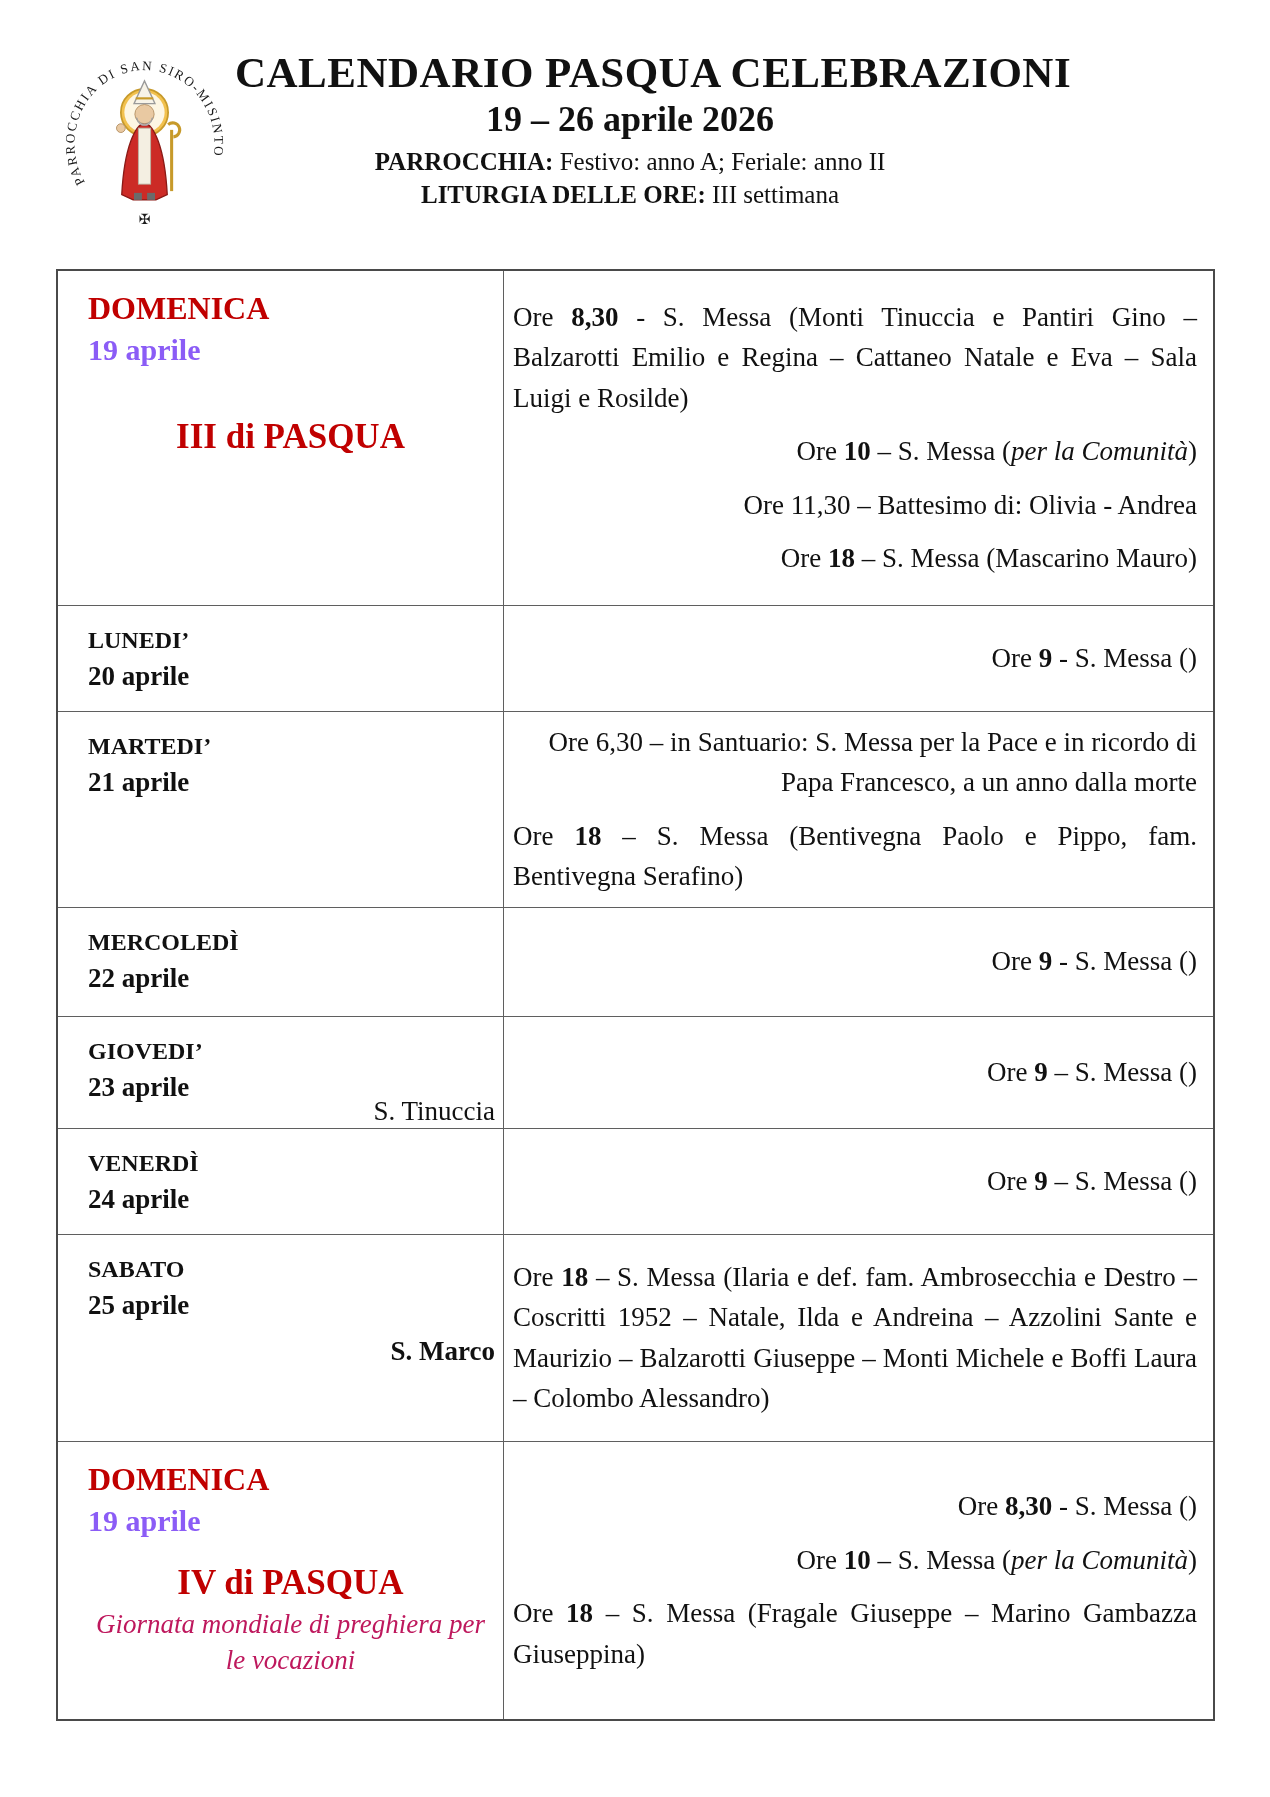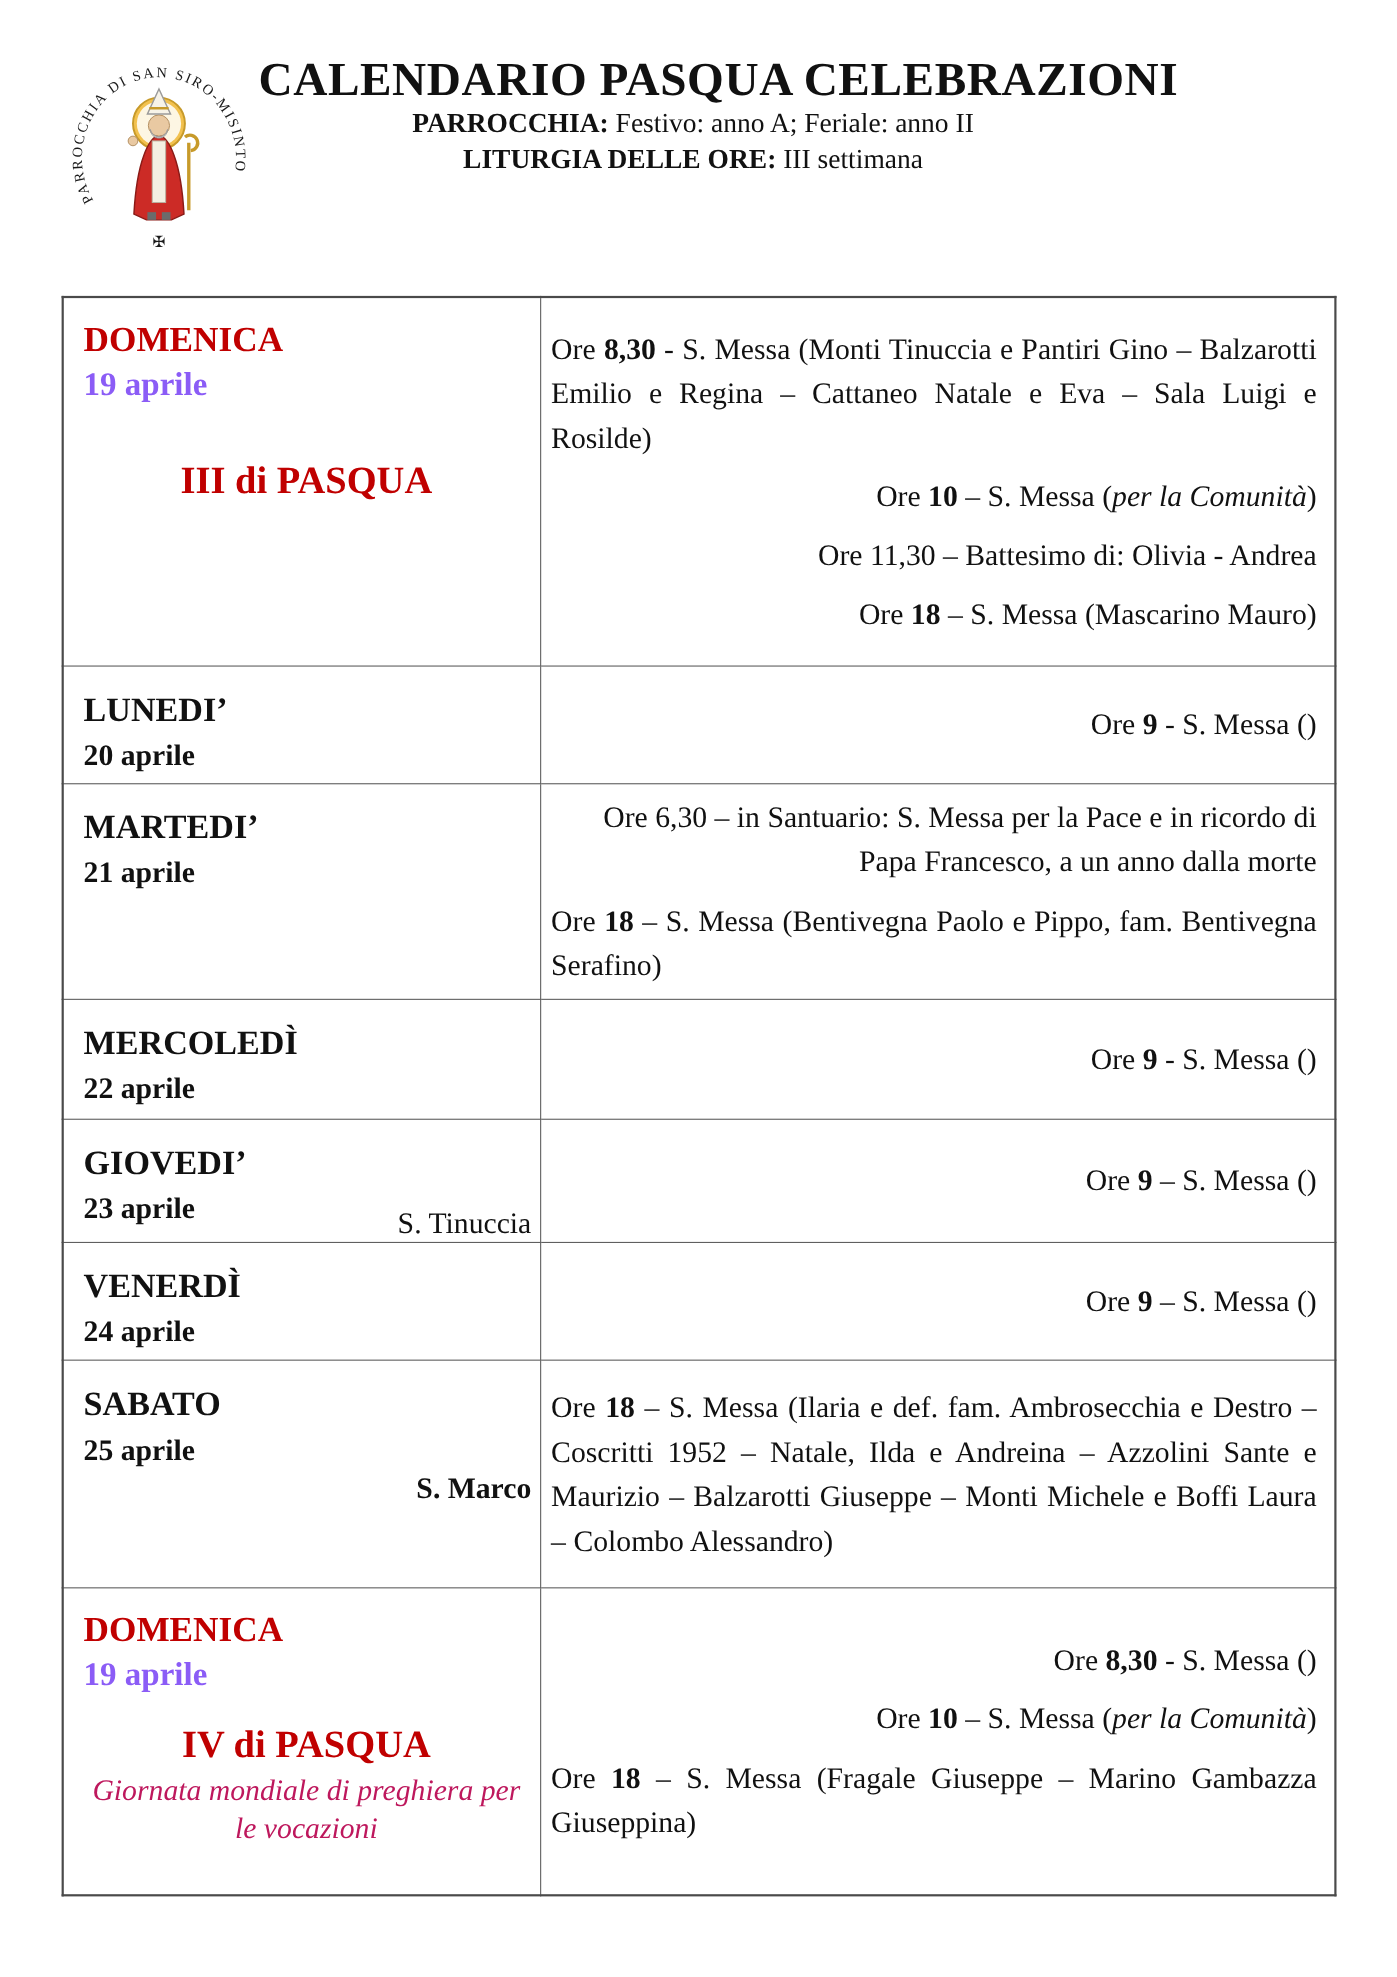--- a/index.html
+++ b/index.html
@@ -14,33 +14,33 @@
   .header-text{position:absolute;left:235px;top:50px;width:790px;text-align:center;}
   .title{font-size:43px;font-weight:bold;margin:0;line-height:1.08;letter-spacing:.5px;white-space:nowrap;}
   .subtitle{font-size:36px;font-weight:bold;margin:4px 0 6px;line-height:1.1;}
   .hline{font-size:25px;margin:1px 0;line-height:1.28;}
   .hline .lbl{font-weight:bold;}
 
   
   table.cal{position:absolute;left:56px;top:269px;width:1159px;border-collapse:collapse;
             table-layout:fixed;border:2px solid #4a4a4a;}
   td{border:1.6px solid #5f5f5f;vertical-align:top;}
-  td.day-cell{width:405px;padding:16px 10px 6px 18px;position:relative;}
+  td.day-cell{width:405px;padding:16px 10px 6px 30px;position:relative;}
   td.mass-cell{padding:10px 16px 10px 9px;vertical-align:middle;}
 
   tbody tr:nth-child(1){height:335px;}
   tbody tr:nth-child(2){height:106px;}
   tbody tr:nth-child(3){height:196px;}
   tbody tr:nth-child(4){height:109px;}
   tbody tr:nth-child(5){height:112px;}
   tbody tr:nth-child(6){height:106px;}
   tbody tr:nth-child(7){height:207px;}
   tbody tr:nth-child(8){height:279px;}
 
-  .day-label{font-weight:bold;font-size:31px;line-height:1.5;}
+  .day-label{font-weight:bold;font-size:24px;line-height:1.5;}
   .date-label{font-weight:bold;font-size:27px;line-height:1.4;}
   tr.red-day .day-label{color:#c00000;font-size:32px;line-height:1.35;}
   tr.red-day .date-label{color:#8b5cf6;font-size:30px;line-height:1.35;}
   .feast-label{color:#c00000;font-weight:bold;font-size:35px;text-align:center;margin-top:46px;}
   tbody tr:nth-child(8) .feast-label{margin-top:22px;}
   .feast-note{color:#be185d;font-style:italic;font-size:27px;text-align:center;
               margin-top:4px;line-height:1.32;}
   .saint-label{position:absolute;right:8px;bottom:0;font-size:27px;line-height:1.2;}
   .saint-label.bold{font-weight:bold;}
   tbody tr:nth-child(7) .saint-label{bottom:auto;top:100px;}
@@ -81,20 +81,21 @@
         <path d="M 127,92 a 8 8 0 1 1 6,14" fill="none" stroke="#c79a2a" stroke-width="3.5"></path>
         <line x1="131" y1="98" x2="131" y2="168" stroke="#c79a2a" stroke-width="3.5"></line>
         <rect x="88" y="170" width="9" height="8" fill="#6b6b6b"></rect>
         <rect x="103" y="170" width="9" height="8" fill="#6b6b6b"></rect>
       </g>
     </svg>
   </div>
 
   <div class="header-text">
     <h1 class="title">CALENDARIO PASQUA CELEBRAZIONI</h1>
+    <div class="subtitle">19 – 26 aprile 2026</div>
     <div class="hline"><span class="lbl">PARROCCHIA:</span><span> Festivo: anno A; Feriale: anno II</span></div>
     <div class="hline"><span class="lbl">LITURGIA DELLE ORE:</span><span> III settimana</span></div>
   </div>
 
   <table class="cal">
     <tbody>
         <tr class="red-day">
           <td class="day-cell">
             <div class="day-label">DOMENICA</div>
             <div class="date-label">19 aprile</div>

